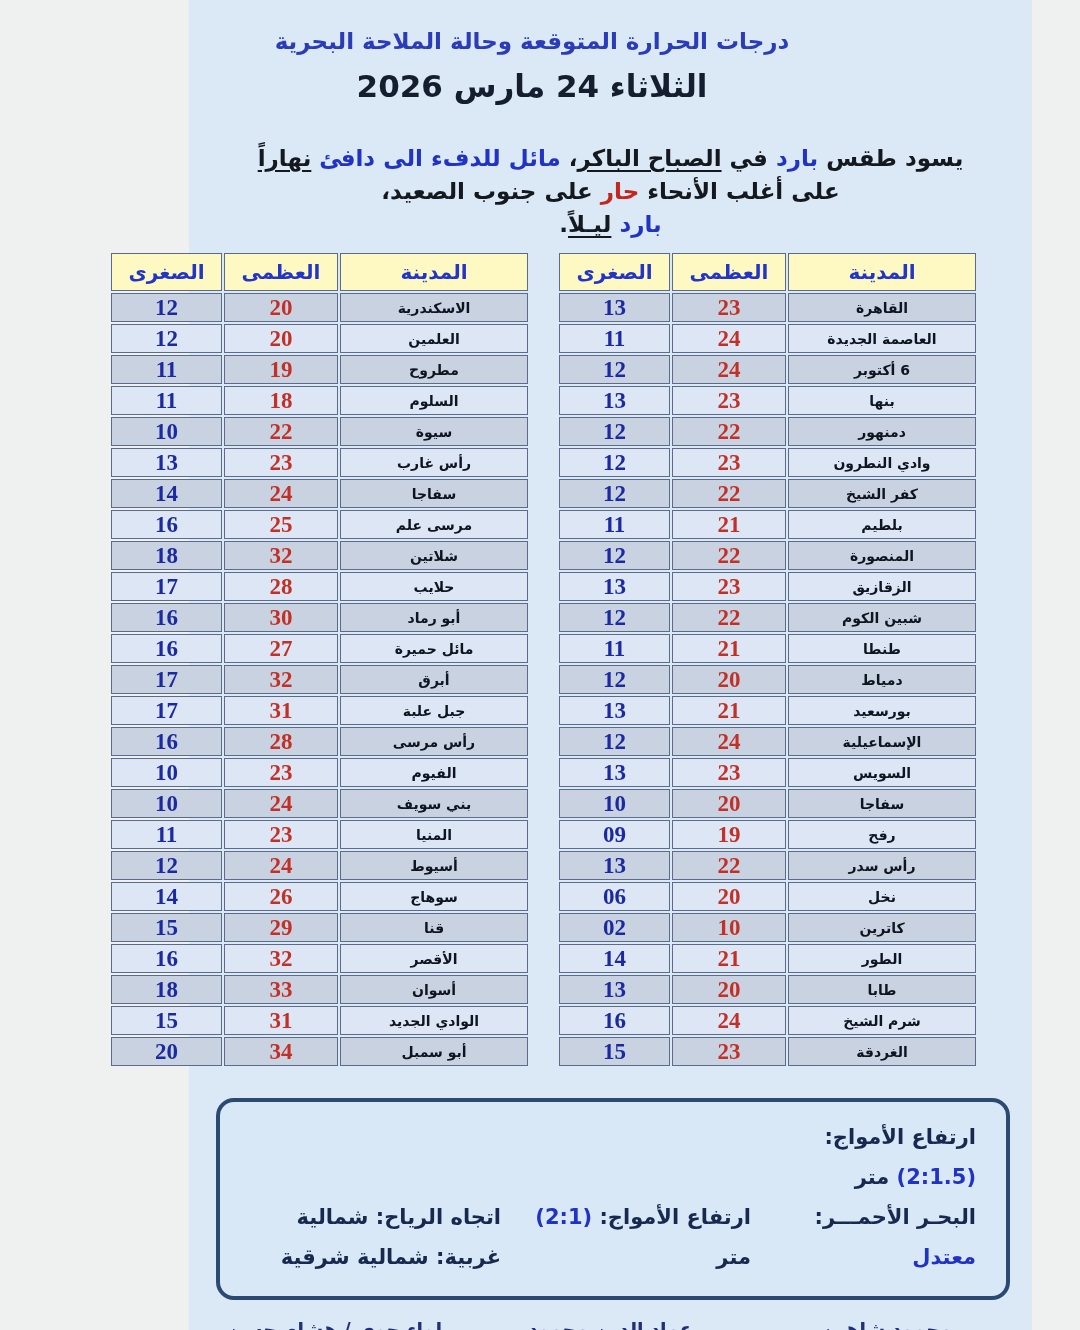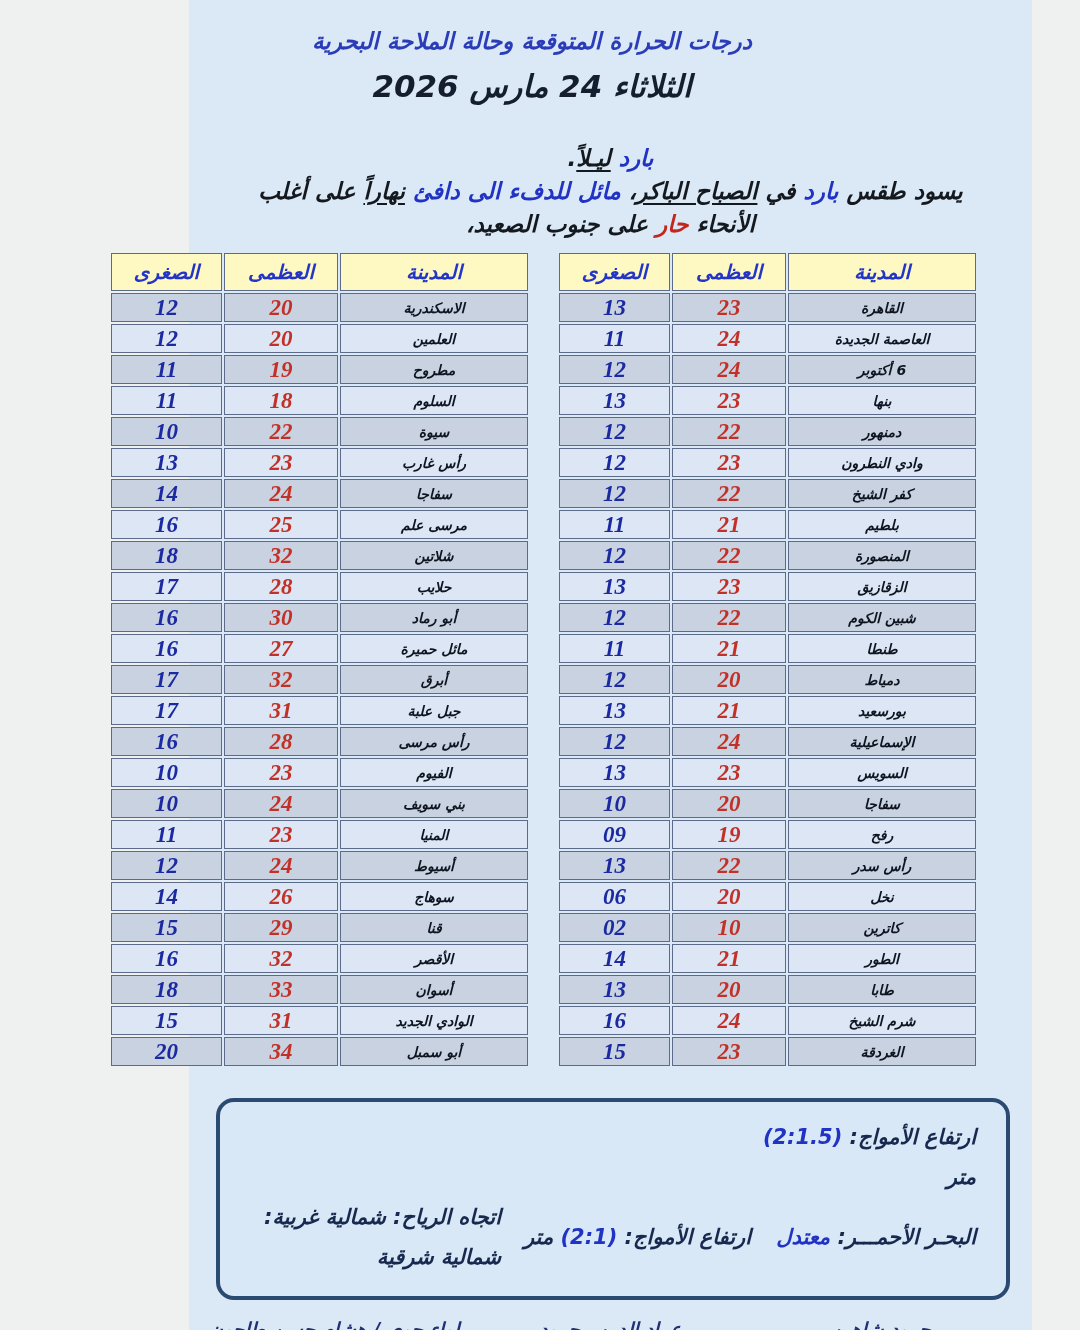--- a/index.html
+++ b/index.html
@@ -1,18 +1,18 @@
 <!DOCTYPE html>
 <html lang="ar" dir="rtl"><head>
 <meta charset="utf-8">
 <style>
   * { margin:0; padding:0; box-sizing:border-box; }
   html,body { font-family:"DejaVu Sans", sans-serif; }
   .canvas { position:relative; width:1080px; height:1330px; background:#eff1f1; overflow:hidden; }
-  .page { position:absolute; top:0; bottom:0; right:48px; width:843px; background:#dbe8f6;font-style:italic; }
+  .page { position:absolute; top:0; bottom:0; right:48px; width:843px; background:#dbe8f6; }
 
   
   .header { position:relative; height:142px; }
   .titles { position:absolute; top:28px; right:230px; width:540px; text-align:center; }
   .title { color:#2a3cb8; font-size:23px; font-weight:700; }
   .date  { margin-top:14px; color:#141e2e; font-size:31px; font-weight:800; }
   .brand { position:absolute; top:8px; left:12px; width:250px; text-align:center; }
   .brand svg { display:block; margin:0 auto; }
   .org { color:#cf1b10; font-size:17px; font-weight:700; line-height:24px; }
 
@@ -54,22 +54,22 @@
   <div class="page">
 
     <div class="header">
       <div class="titles">
         <div class="title">درجات الحرارة المتوقعة وحالة الملاحة البحرية</div>
         <div class="date">الثلاثاء 24 مارس 2026</div>
       </div>
     </div>
 
     <div class="summary">
+      <div id="summary-line1"><span>يسود طقس </span><span class="blue">بارد</span><span> في </span><span class="underline">الصباح الباكر</span><span>، </span><span class="blue">مائل للدفء الى دافئ </span><span class="underline">نهاراً</span><span> على أغلب الأنحاء </span><span class="red">حار</span><span> على جنوب الصعيد،</span></div>
       <div id="summary-line2"><span class="blue">بارد </span><span class="underline">ليـلاً</span><span>.</span></div>
-      <div id="summary-line1"><span>يسود طقس </span><span class="blue">بارد</span><span> في </span><span class="underline">الصباح الباكر</span><span>، </span><span class="blue">مائل للدفء الى دافئ </span><span class="underline">نهاراً</span><span> على أغلب الأنحاء </span><span class="red">حار</span><span> على جنوب الصعيد،</span></div>
     </div>
 
     <div class="tables">
       <table class="temp-table">
         <colgroup>
             <col class="c-city">
             <col class="c-max">
             <col class="c-min">
           </colgroup>
         <thead>

